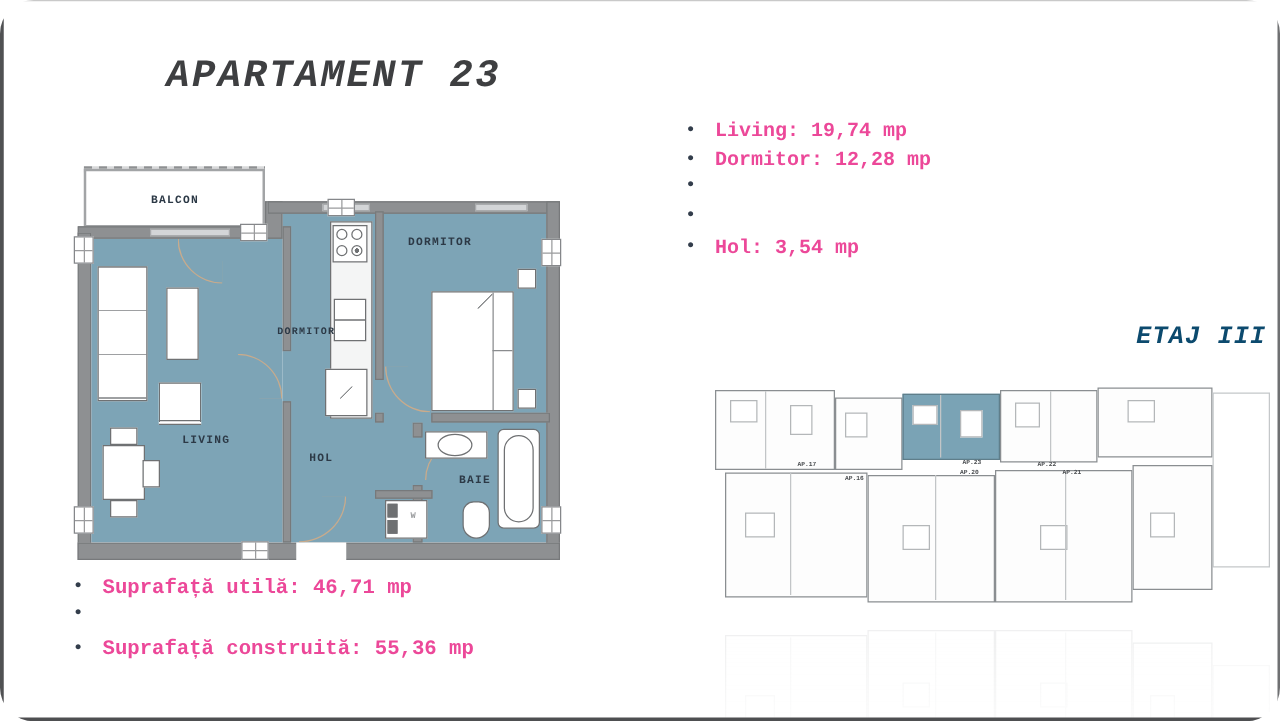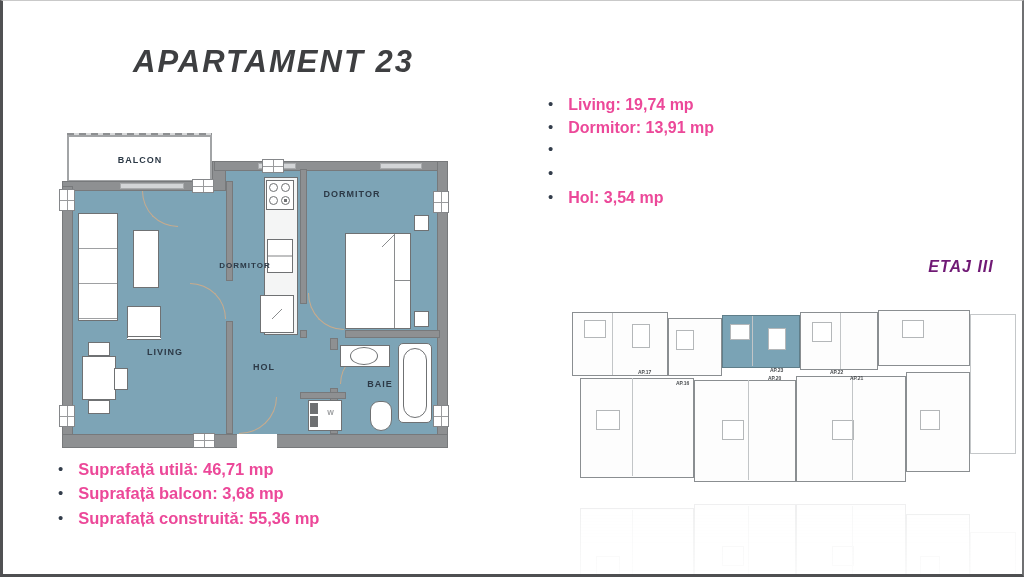--- a/index.html
+++ b/index.html
@@ -1,26 +1,26 @@
 <!DOCTYPE html>
 <html><head>
 <meta charset="utf-8">
 <style>
   html,body{margin:0;padding:0;background:#fff;}
   #canvas{position:relative;width:1024px;height:577px;background:#ffffff;overflow:hidden;
-          font-family:Liberation Sans, sans-serif;}
+          font-family:Liberation Mono, monospace;border-radius:27px;}
   .abs{position:absolute;}
   .frame{position:absolute;inset:0;border-left:3px solid #505153;border-bottom:3px solid #4e4f51;
          border-right:2px solid #6f7072;border-top:1px solid #c9c9c9;pointer-events:none;z-index:12;}
 
   
   .title{left:133px;top:44px;font-size:31px;font-weight:800;font-style:italic;
          letter-spacing:2px;color:#3e3f41;z-index:6;}
-  .floorlabel{left:903px;top:258px;width:116px;text-align:center;font-size:16px;font-weight:800;
-         font-style:italic;letter-spacing:1px;color:#701a75;z-index:6;}
+  .floorlabel{left:903px;top:258px;width:116px;text-align:center;font-size:20px;font-weight:800;
+         font-style:italic;letter-spacing:1px;color:#0c4a6e;z-index:6;}
   .blist{z-index:6;}
   .blist .row{display:flex;align-items:baseline;}
   .blist .bullet{font-size:15px;line-height:1;margin-right:15px;color:#333d4b;transform:translateY(-1px);}
   .blist .txt{font-weight:700;color:#ec4899;}
   .list-areas{left:548px;top:96px;}
   .list-areas .row{height:23.2px;}
   .list-areas .txt{font-size:16px;}
   .list-totals{left:58px;top:460px;}
   .list-totals .row{height:24.4px;}
   .list-totals .txt{font-size:16.5px;text-align:center;}
@@ -80,42 +80,41 @@
 
   <div class="abs title">APARTAMENT  23</div>
 
   <div class="abs blist list-areas">
     <div class="row">
         <span class="bullet">•</span>
         <span class="txt">Living: 19,74 mp</span>
       </div>
     <div class="row">
         <span class="bullet">•</span>
-        <span class="txt">Dormitor: 13,91 mp</span>
+        <span class="txt">Dormitor: 12,28 mp</span>
       </div>
     <div class="row">
         <span class="bullet">•</span>
       </div>
     <div class="row">
         <span class="bullet">•</span>
       </div>
     <div class="row">
         <span class="bullet">•</span>
         <span class="txt">Hol: 3,54 mp</span>
       </div>
   </div>
 
   <div class="abs blist list-totals">
     <div class="row">
         <span class="bullet">•</span>
         <span class="txt">Suprafață utilă: 46,71 mp</span>
       </div>
     <div class="row">
         <span class="bullet">•</span>
-        <span class="txt">Suprafață balcon: 3,68 mp</span>
       </div>
     <div class="row">
         <span class="bullet">•</span>
         <span class="txt">Suprafață construită: 55,36 mp</span>
       </div>
   </div>
 
   <div class="abs floorlabel">ETAJ III</div>
 
   <div class="abs plan">
@@ -193,21 +192,21 @@
     <div class="furn" style="left:341px;top:215px;width:24px;height:70px;border-radius:12px;"></div>
     <div class="furn" style="left:308px;top:268px;width:22px;height:30px;border-radius:9px 9px 11px 11px;"></div>
 
     <div class="furn" style="left:246px;top:267px;width:34px;height:31px;"></div>
     <div class="furn" style="left:248px;top:270px;width:8px;height:11px;background:#6e7072;"></div>
     <div class="furn" style="left:248px;top:283px;width:8px;height:11px;background:#6e7072;"></div>
     <div class="rlabel" style="left:260px;top:276px;width:18px;font-size:7px;color:#9a9c9e;">W</div>
 
     <div class="rlabel" style="left:152px;top:128px;width:62px;font-size:8px;">DORMITOR</div>
     <div class="rlabel" style="left:63px;top:214px;width:80px;">LIVING</div>
-    <div class="rlabel" style="left:153px;top:229px;width:60px;text-align:right;">HOL</div>
+    <div class="rlabel" style="left:165px;top:229px;width:60px;">HOL</div>
     <div class="rlabel" style="left:288px;top:246px;width:60px;">BAIE</div>
   </div>
 
   <div class="abs mini">
     <div class="mu" style="left:0;top:12px;width:96px;height:64px;"></div>
     <div class="mu" style="left:96px;top:18px;width:54px;height:58px;"></div>
     <div class="mu mu-hl" style="left:150px;top:15px;width:78px;height:53px;"></div>
     <div class="mu" style="left:228px;top:12px;width:78px;height:58px;"></div>
     <div class="mu" style="left:306px;top:10px;width:92px;height:56px;"></div>
     <div class="mterr" style="left:398px;top:14px;width:46px;height:140px;"></div>

